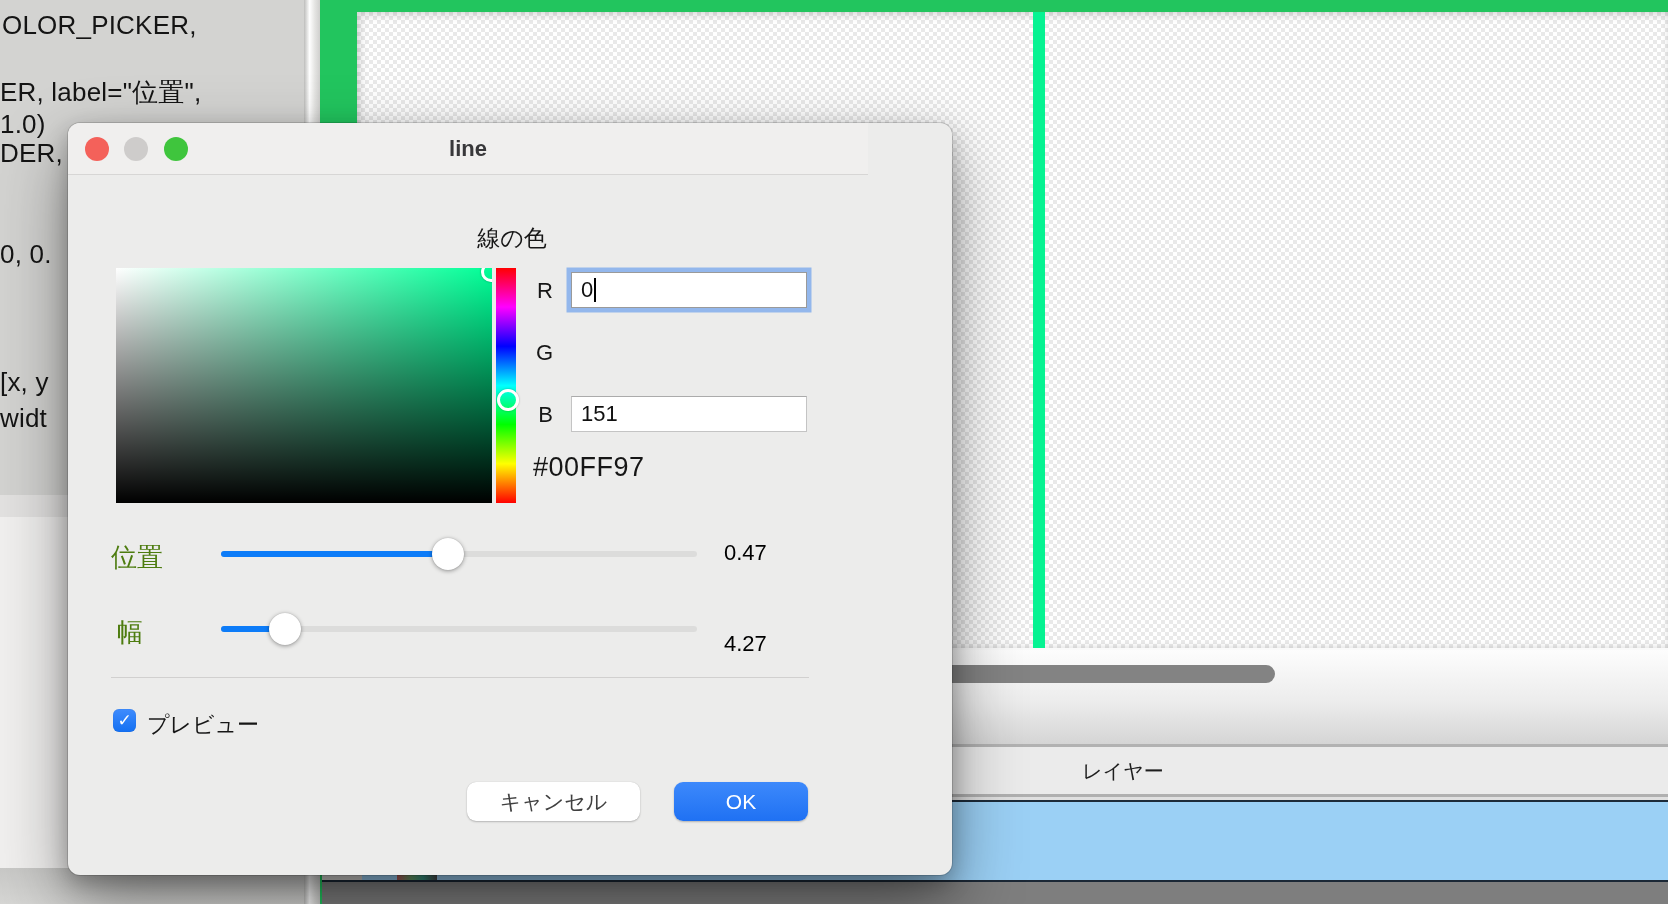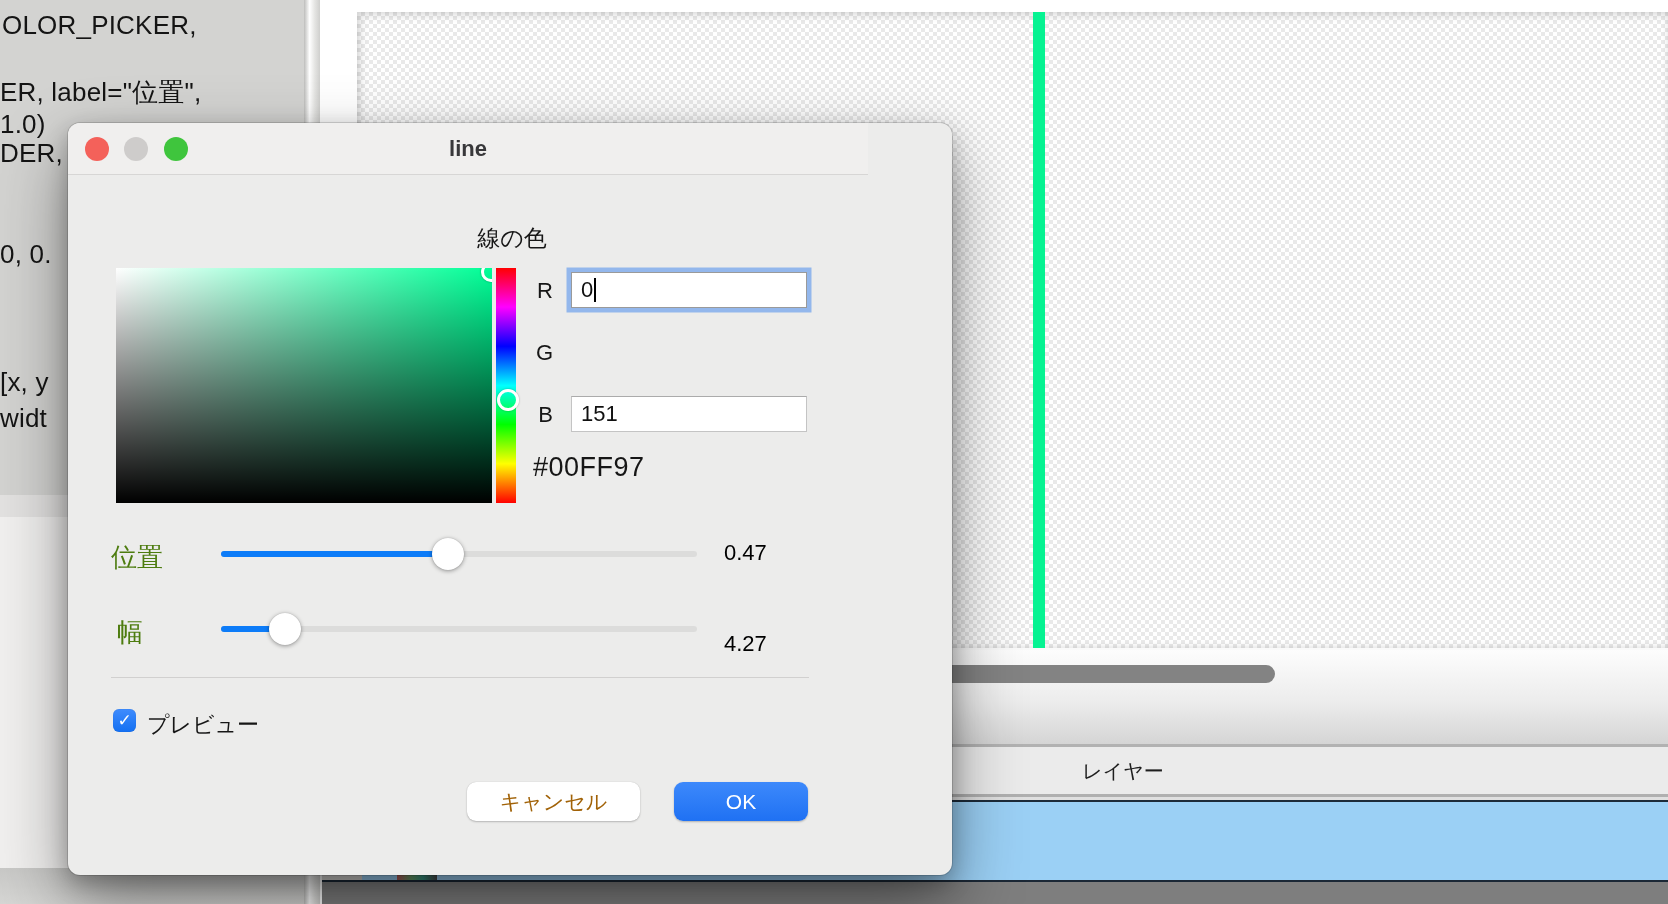--- a/index.html
+++ b/index.html
@@ -12,21 +12,21 @@
   .editor{left:0;top:0;width:320px;height:904px;background:#d3d3d1;}
   .code-line{position:absolute;font-size:26px;color:#141414;white-space:pre;letter-spacing:.2px;}
   .editor-band1{left:0;top:495px;width:304px;height:22px;background:#e3e2e1;}
   .editor-band2{left:0;top:517px;width:304px;height:351px;background:#f1f0ef;}
   .editor-band3{left:0;top:868px;width:318px;height:36px;
                 background:linear-gradient(180deg,#c9c9c7,#d6d6d4);}
   .editor-scrollstrip{left:304px;top:0;width:16px;height:904px;
       background:linear-gradient(to right,#bdbdbb,#ffffff 35%,#e6e6e4 65%,#cfcfcd);}
 
   
-  .frame{left:320px;top:0;width:1348px;height:904px;background:#ffffff;font-family:Liberation Serif, serif;}
+  .frame{left:320px;top:0;width:1348px;height:904px;background:#22c55e;font-family:Liberation Serif, serif;}
   .canvas{position:absolute;left:37px;top:12px;width:1311px;height:636px;
       background-color:#ffffff;
       background-image:
         linear-gradient(45deg,#e9e9e9 25%,transparent 25%,transparent 75%,#e9e9e9 75%),
         linear-gradient(45deg,#e9e9e9 25%,transparent 25%,transparent 75%,#e9e9e9 75%);
       background-size:8px 8px;background-position:0 0,4px 4px;
       box-shadow:inset 3px 3px 9px rgba(0,0,0,.14), inset 0 -2px 6px rgba(0,0,0,.07);}
   .preview-line{position:absolute;left:676px;top:0;width:12px;height:636px;background:#06f392;}
   .scroll-area{position:absolute;left:2px;top:648px;width:1346px;height:96px;
       background:linear-gradient(180deg,#fdfdfd,#ececec 55%,#d5d5d5);
@@ -94,21 +94,21 @@
 
   .dlg-divider{position:absolute;left:43px;top:554px;width:698px;height:1px;background:#d1d0cf;}
 
   .checkbox{position:absolute;left:45px;top:586px;width:23px;height:23px;border-radius:6px;
       background:linear-gradient(180deg,#3f8cfd,#1470f2);color:#fff;font-size:17px;font-weight:bold;
       text-align:center;line-height:23px;box-shadow:inset 0 0 1px rgba(0,0,0,.2);}
   .checkbox-label{position:absolute;left:79px;top:587px;font-size:22px;color:#161616;}
 
   .btn{position:absolute;top:659px;height:39px;border-radius:9px;font-size:21px;text-align:center;
       line-height:39px;}
-  .btn-cancel{left:399px;width:173px;background:#ffffff;color:#a16207;
+  .btn-cancel{left:399px;width:173px;background:#ffffff;color:#404040;
       box-shadow:0 1px 2px rgba(0,0,0,.22), 0 0 1px rgba(0,0,0,.18);}
   .btn-ok{left:606px;width:134px;background:linear-gradient(180deg,#3d89fb,#1f71f3);color:#fff;
       box-shadow:0 1px 2px rgba(0,0,0,.25);}
 </style>
 </head>
 <body>
 
 <div id="screen">
 
   <div class="abs editor">

